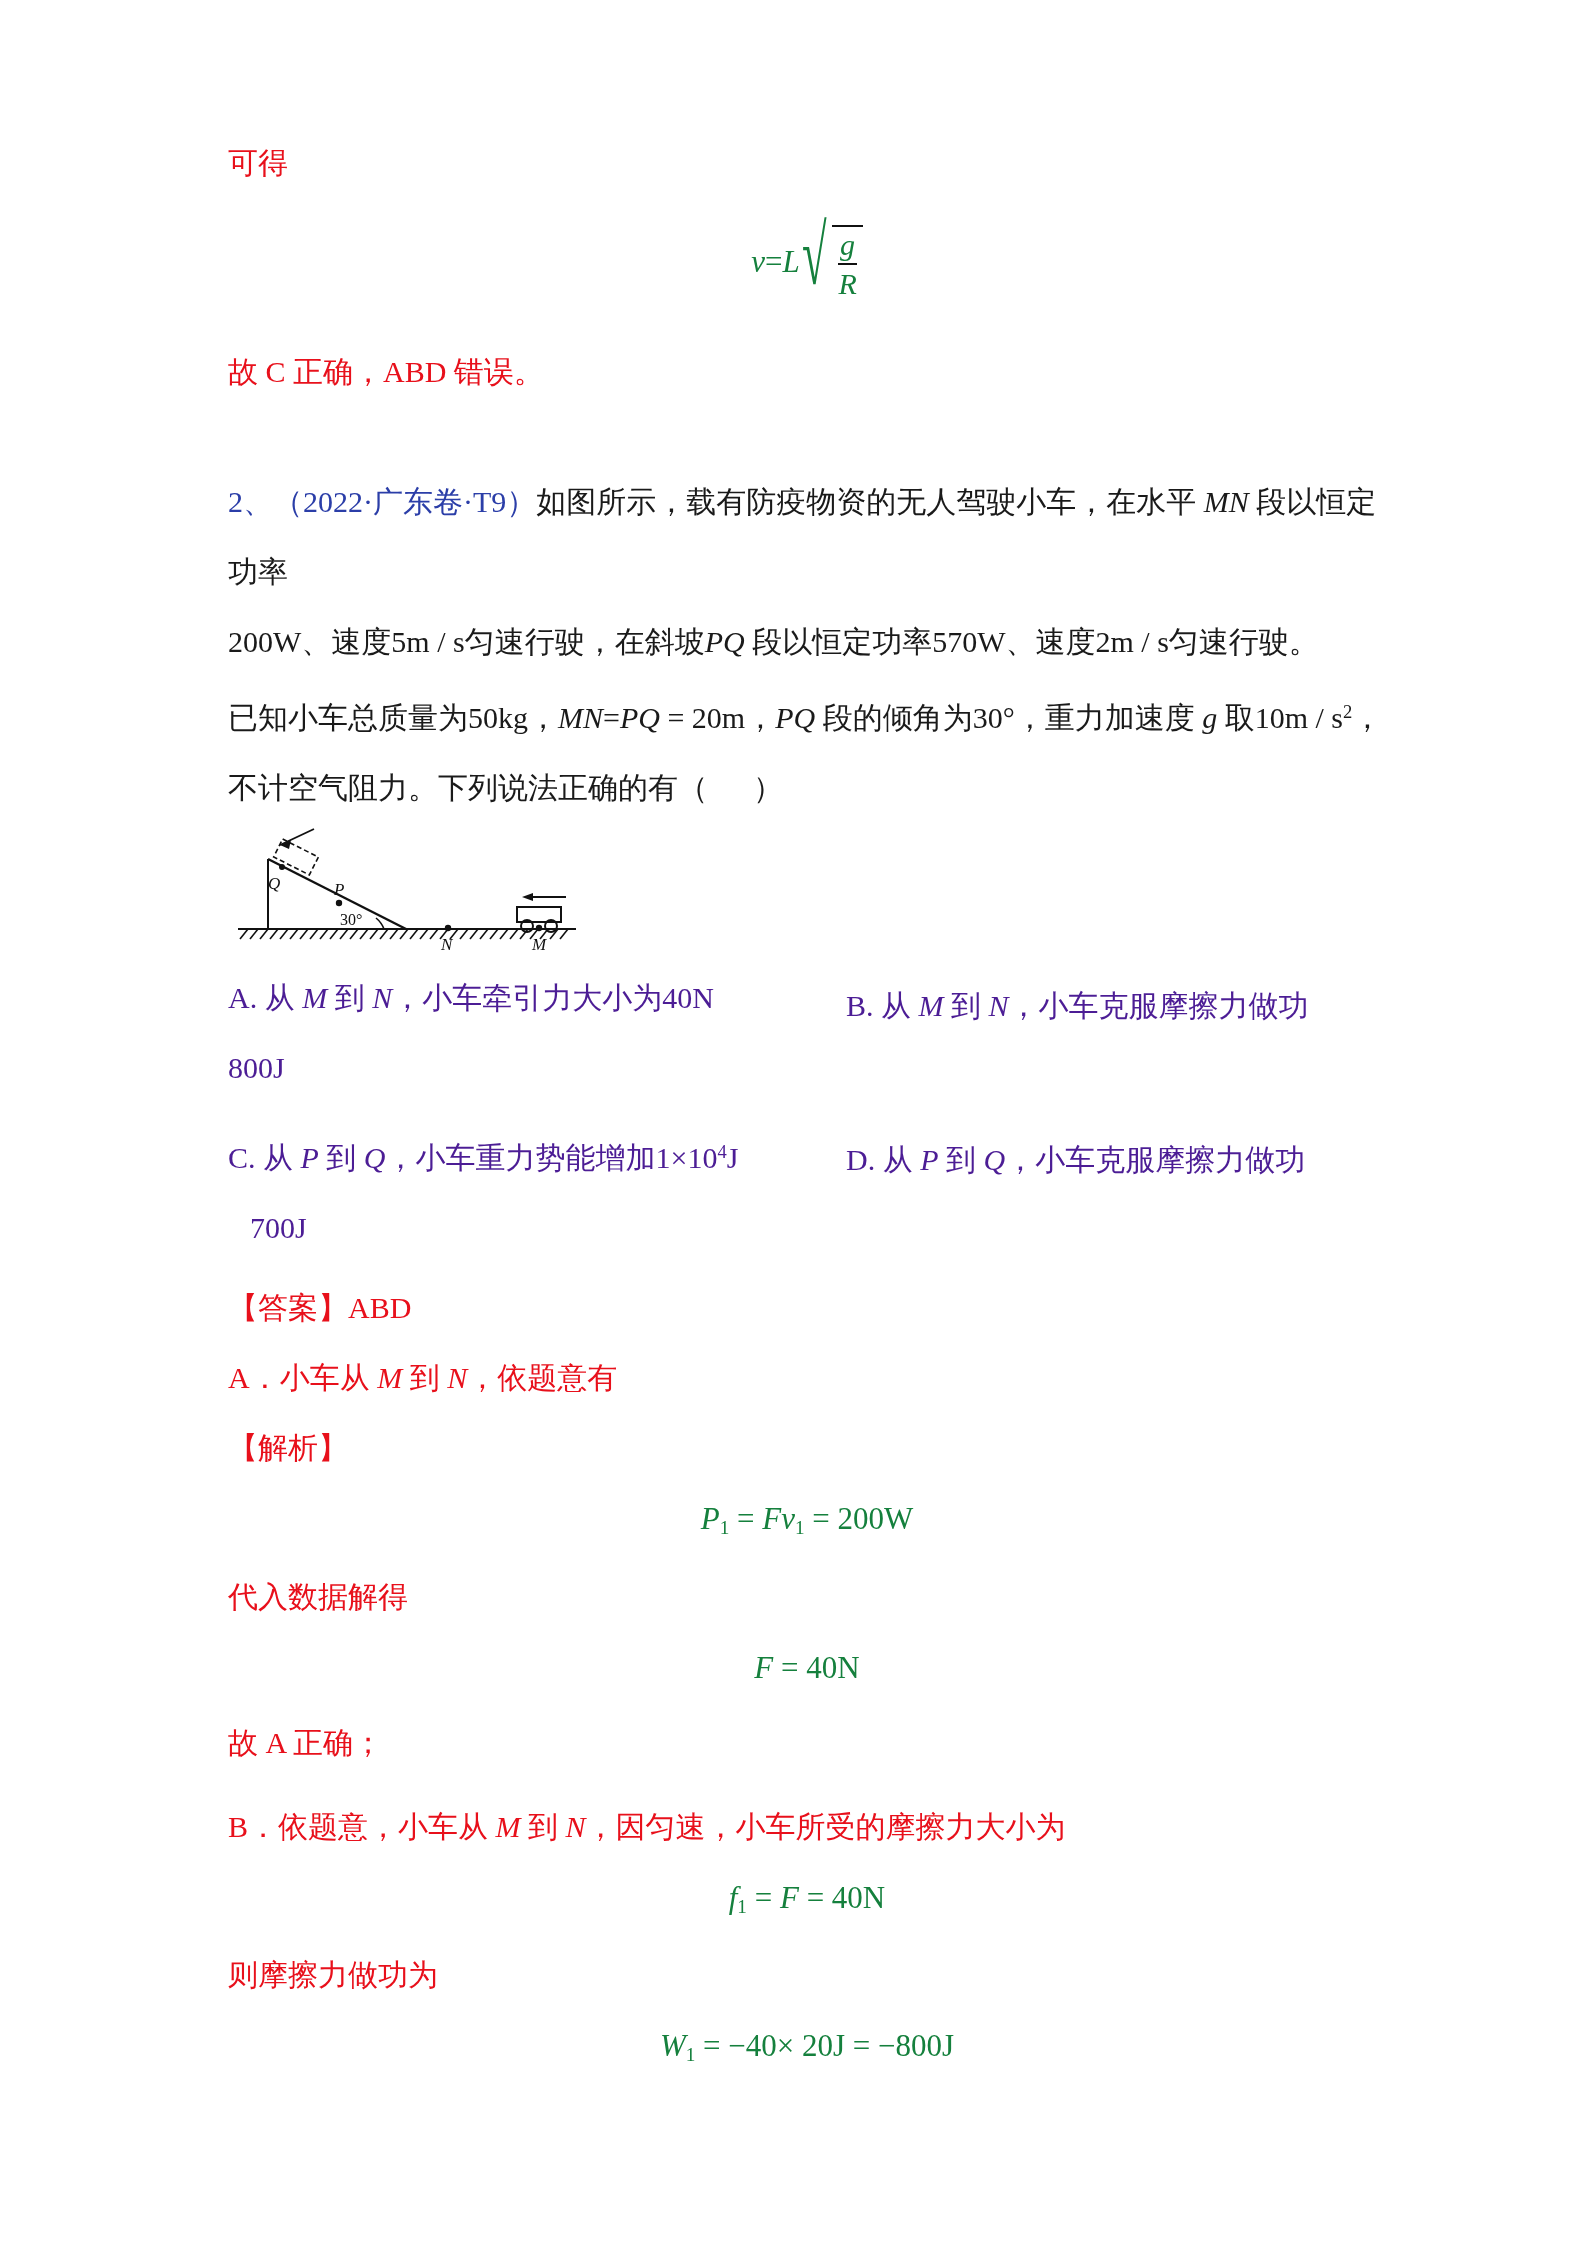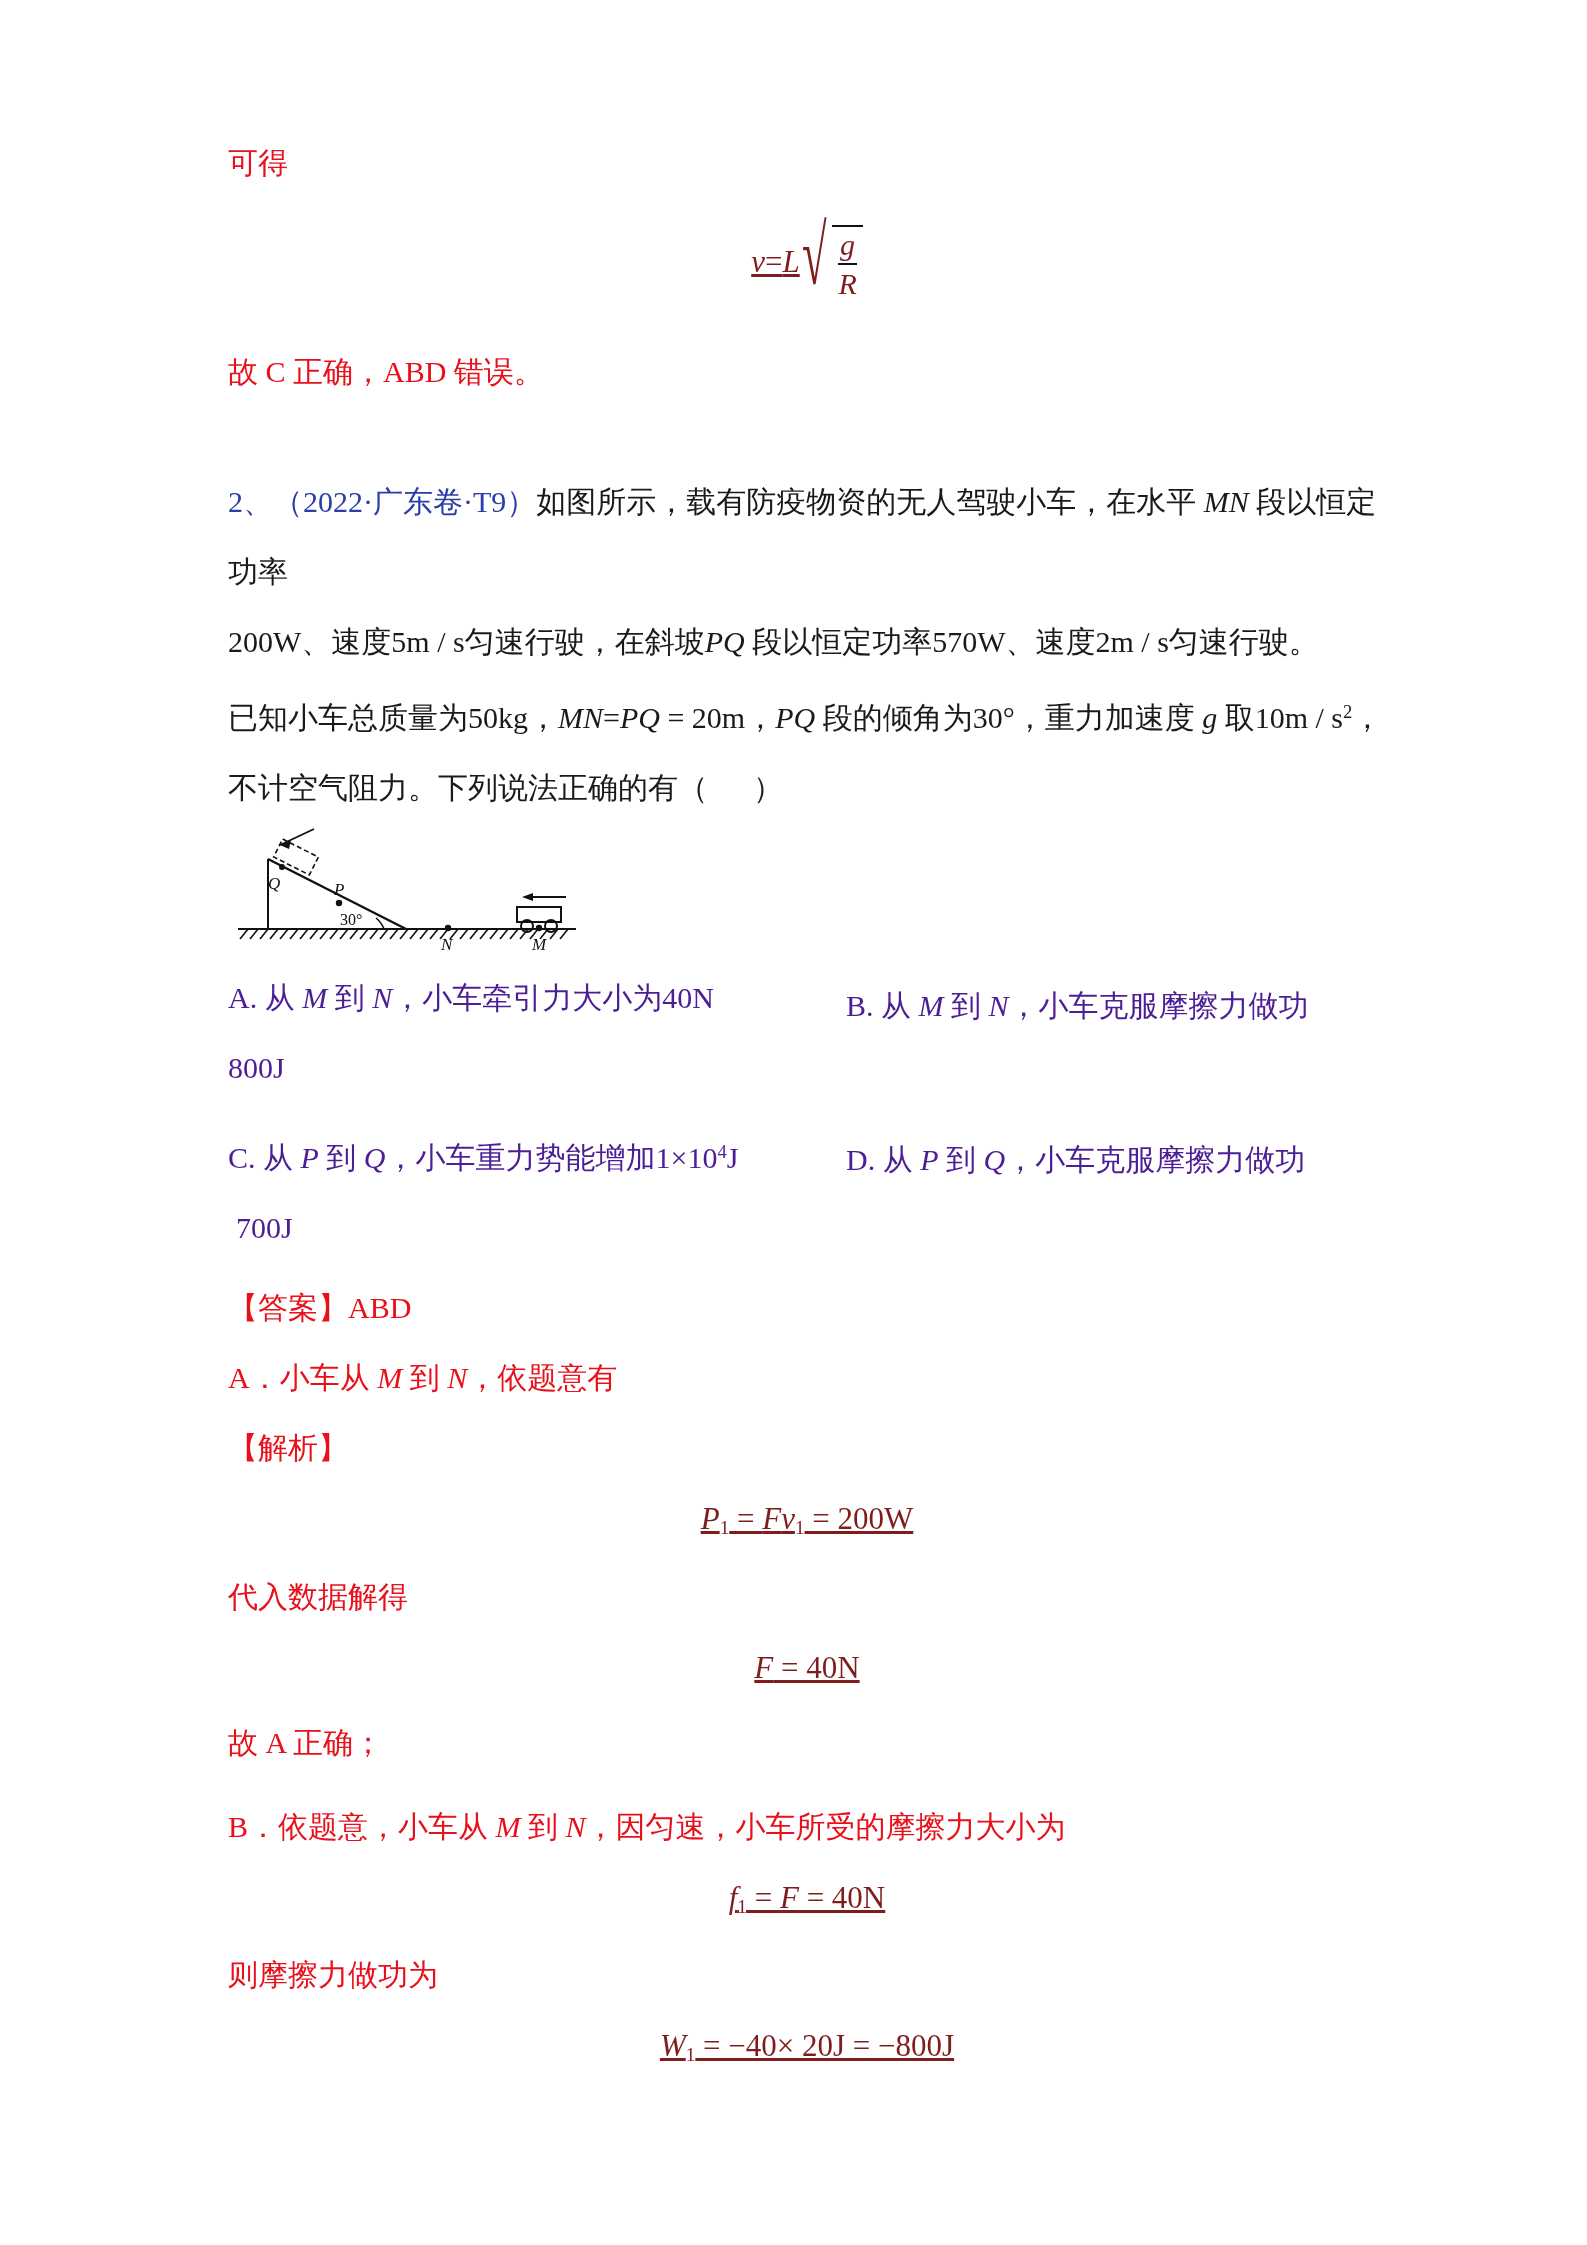--- a/index.html
+++ b/index.html
@@ -46,23 +46,22 @@
   }
 
   .mi { font-style: italic; font-family: "Liberation Serif", serif; }
   .up { font-style: normal; }
 
   
   .formula {
     text-align: center;
     font-size: 31px;
     font-family: "Liberation Serif", "DejaVu Serif", serif;
-    color: #7f1d1d;
+    color: #15803d;
     white-space: nowrap;
-    text-decoration: underline;
   }
   .formula .mi { font-style: italic; }
   sub.sm { font-size: 0.62em; font-style: normal; vertical-align: -0.28em; }
   sup.sm { font-size: 0.62em; font-style: normal; vertical-align: 0.55em; }
 
   
   .sqrtwrap {
     display: inline-block;
     vertical-align: middle;
     position: relative;
@@ -239,21 +238,21 @@
       <span>800J</span>
     </div>
 
     <div style="height:14px"></div>
 
     <div class="optrow">
       <span>C. 从&nbsp;<span class="mi">P</span>&nbsp;到&nbsp;<span class="mi">Q</span>，小车重力势能增加1×10<sup class="sm">4</sup>J</span>
       <span class="optcol-right">D. 从&nbsp;<span class="mi">P</span>&nbsp;到&nbsp;<span class="mi">Q</span>，小车克服摩擦力做功</span>
     </div>
     <div class="optrow">
-      <span style="margin-left:8px">700J</span>
+      <span style="margin-left:22px">700J</span>
     </div>
 
     <div style="height:10px"></div>
 
     <div class="line red">
       <span>【答案】</span><span>ABD</span>
     </div>
 
     <div class="line red">
       A．小车从&nbsp;<span class="mi">M</span>&nbsp;到&nbsp;<span class="mi">N</span>，依题意有

